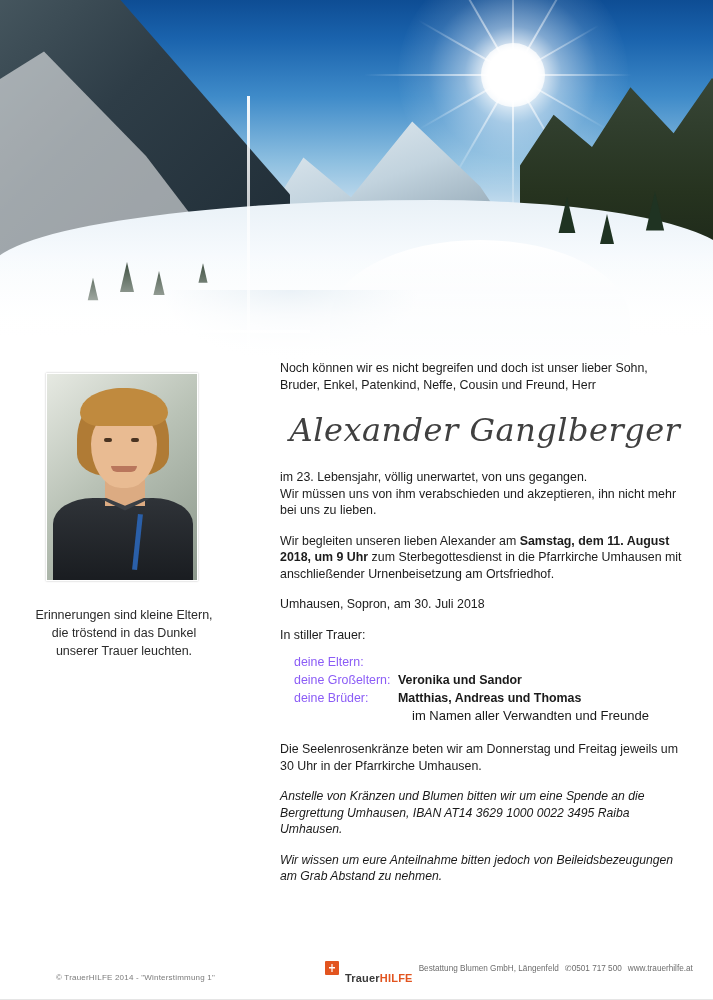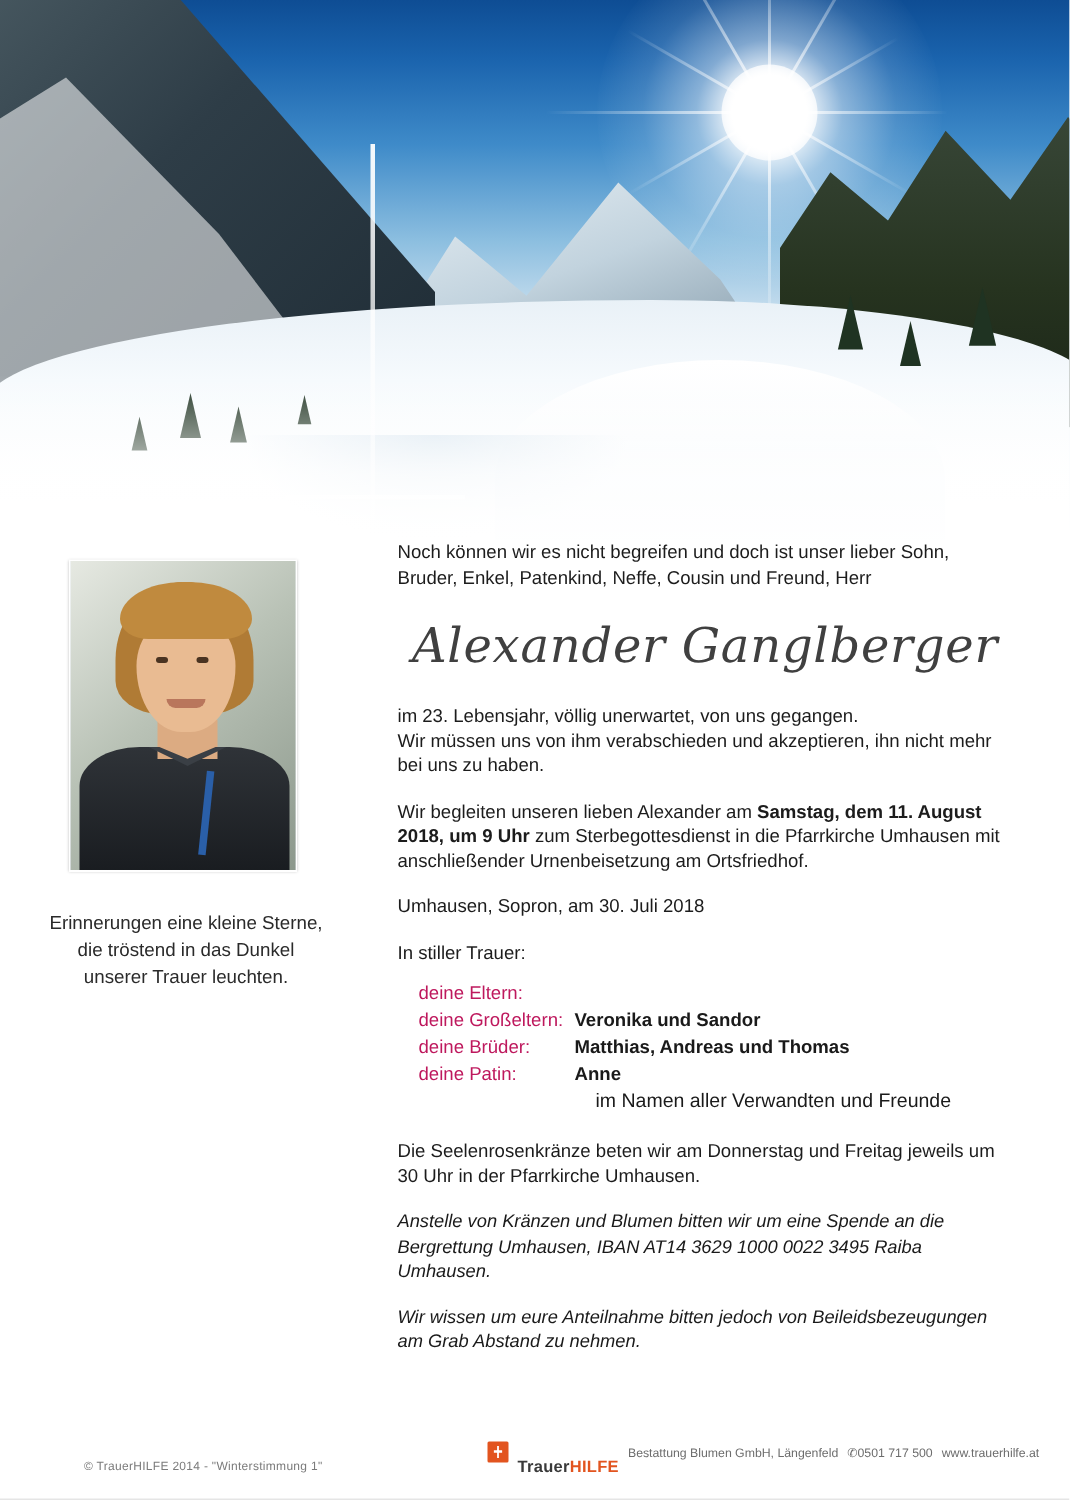--- a/index.html
+++ b/index.html
@@ -200,21 +200,21 @@
     width: 212px;
     text-align: center;
     font-size: 12.5px;
     line-height: 18px;
     color: #2a2a2a;
   }
 
   
   .content {
     position: absolute;
-    left: 265px; top: 360px;
+    left: 280px; top: 360px;
     width: 410px;
   }
   .p {
     font-size: 12.4px;
     line-height: 16.5px;
     color: #1c1c1c;
     margin: 0 0 14px 0;
   }
   .name {
     font-family: "DejaVu Serif", serif;
@@ -228,21 +228,21 @@
   }
   .b { font-weight: bold; }
   .small-gap { margin-bottom: 10px; }
 
   .family {
     margin: 4px 0 16px 0;
     font-size: 12.4px;
     line-height: 18px;
   }
   .fam-row { display: flex; }
-  .fam-label { width: 118px; padding-left: 14px; color: #be185d; }
+  .fam-label { width: 118px; padding-left: 14px; color: #8b5cf6; }
   .fam-val { flex: 1; }
   .fam-note { padding-left: 132px; font-size: 13px; }
   .it-p {
     font-style: italic;
     font-size: 12.2px;
     line-height: 16.5px;
     margin: 0 0 14px 0;
   }
 
   
@@ -339,35 +339,35 @@
     <div class="pt-face"></div>
     <div class="pt-hair-front"></div>
     <div class="pt-eye" style="left:57px; top:64px;"></div>
     <div class="pt-eye" style="left:84px; top:64px;"></div>
     <div class="pt-mouth"></div>
     <div class="pt-collar"></div>
     <div class="pt-lanyard"></div>
   </div>
 
   <div class="memoriam">
-    <div>Erinnerungen eine kleine Sterne,</div>
+    <div>Erinnerungen sind kleine Eltern,</div>
     <div>die tröstend in das Dunkel</div>
     <div>unserer Trauer leuchten.</div>
   </div>
 
   <div class="content">
 
     <p class="p">Noch können wir es nicht begreifen und doch ist unser lieber Sohn, Bruder, Enkel, Patenkind, Neffe, Cousin und Freund, Herr</p>
 
     <div class="name">Alexander Ganglberger</div>
 
     <p class="p">
       <span>im 23. Lebensjahr, völlig unerwartet, von uns gegangen.</span><br>
       <span>Wir müssen uns von ihm verabschieden und akzeptieren, ihn nicht mehr</span><br>
-      <span>bei uns zu haben.</span>
+      <span>bei uns zu lieben.</span>
     </p>
 
     <p class="p">
       <span>Wir begleiten unseren lieben Alexander am </span><span class="b">Samstag, dem 11. August 2018, um 9 Uhr</span><span> zum Sterbegottesdienst in die Pfarrkirche Umhausen mit anschließender Urnenbeisetzung am Ortsfriedhof.</span>
     </p>
 
     <p class="p">Umhausen, Sopron, am 30. Juli 2018</p>
 
     <p class="p small-gap">In stiller Trauer:</p>
 
@@ -376,24 +376,20 @@
         <div class="fam-label">deine Eltern:</div>
       </div>
       <div class="fam-row">
         <div class="fam-label">deine Großeltern:</div>
         <div class="fam-val b">Veronika und Sandor</div>
       </div>
       <div class="fam-row">
         <div class="fam-label">deine Brüder:</div>
         <div class="fam-val b">Matthias, Andreas und Thomas</div>
       </div>
-      <div class="fam-row">
-        <div class="fam-label">deine Patin:</div>
-        <div class="fam-val b">Anne</div>
-      </div>
       <div class="fam-note">im Namen aller Verwandten und Freunde</div>
     </div>
 
     <p class="p">Die Seelenrosenkränze beten wir am Donnerstag und Freitag jeweils um 30 Uhr in der Pfarrkirche Umhausen.</p>
 
     <p class="it-p">Anstelle von Kränzen und Blumen bitten wir um eine Spende an die Bergrettung Umhausen, IBAN AT14 3629 1000 0022 3495 Raiba Umhausen.</p>
 
     <p class="it-p">Wir wissen um eure Anteilnahme bitten jedoch von Beileidsbezeugungen am Grab Abstand zu nehmen.</p>
   </div>
 

